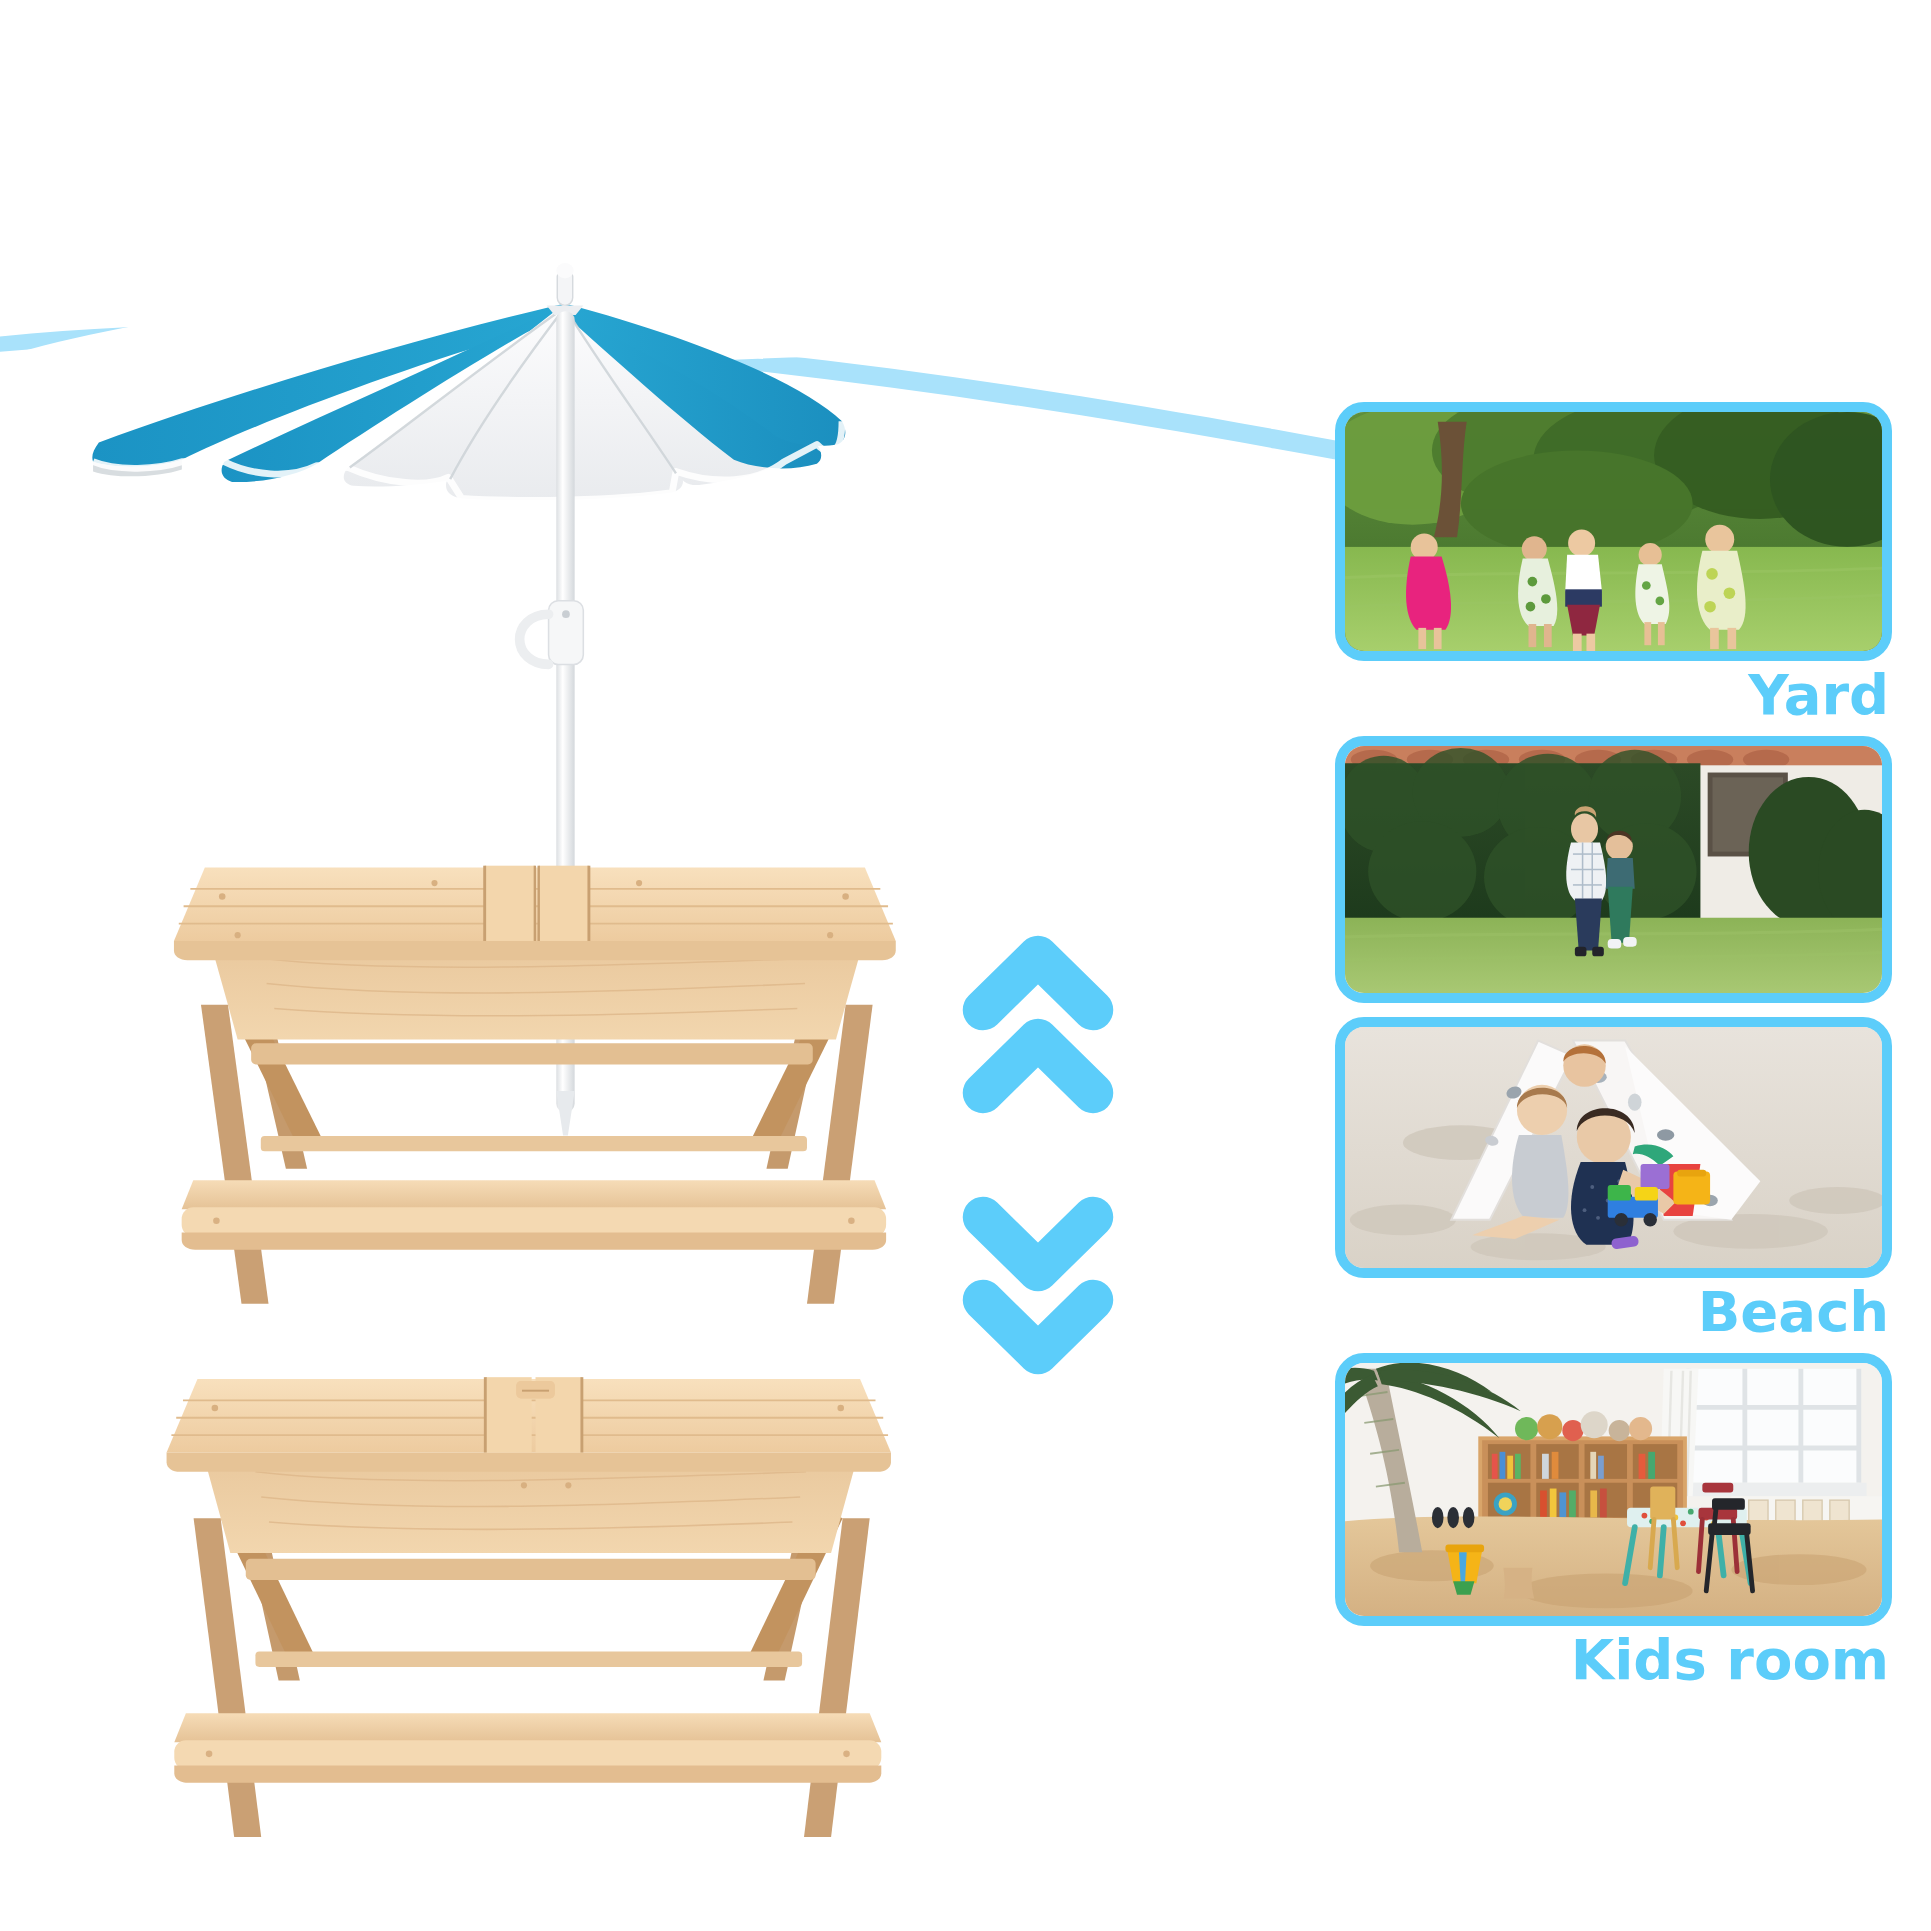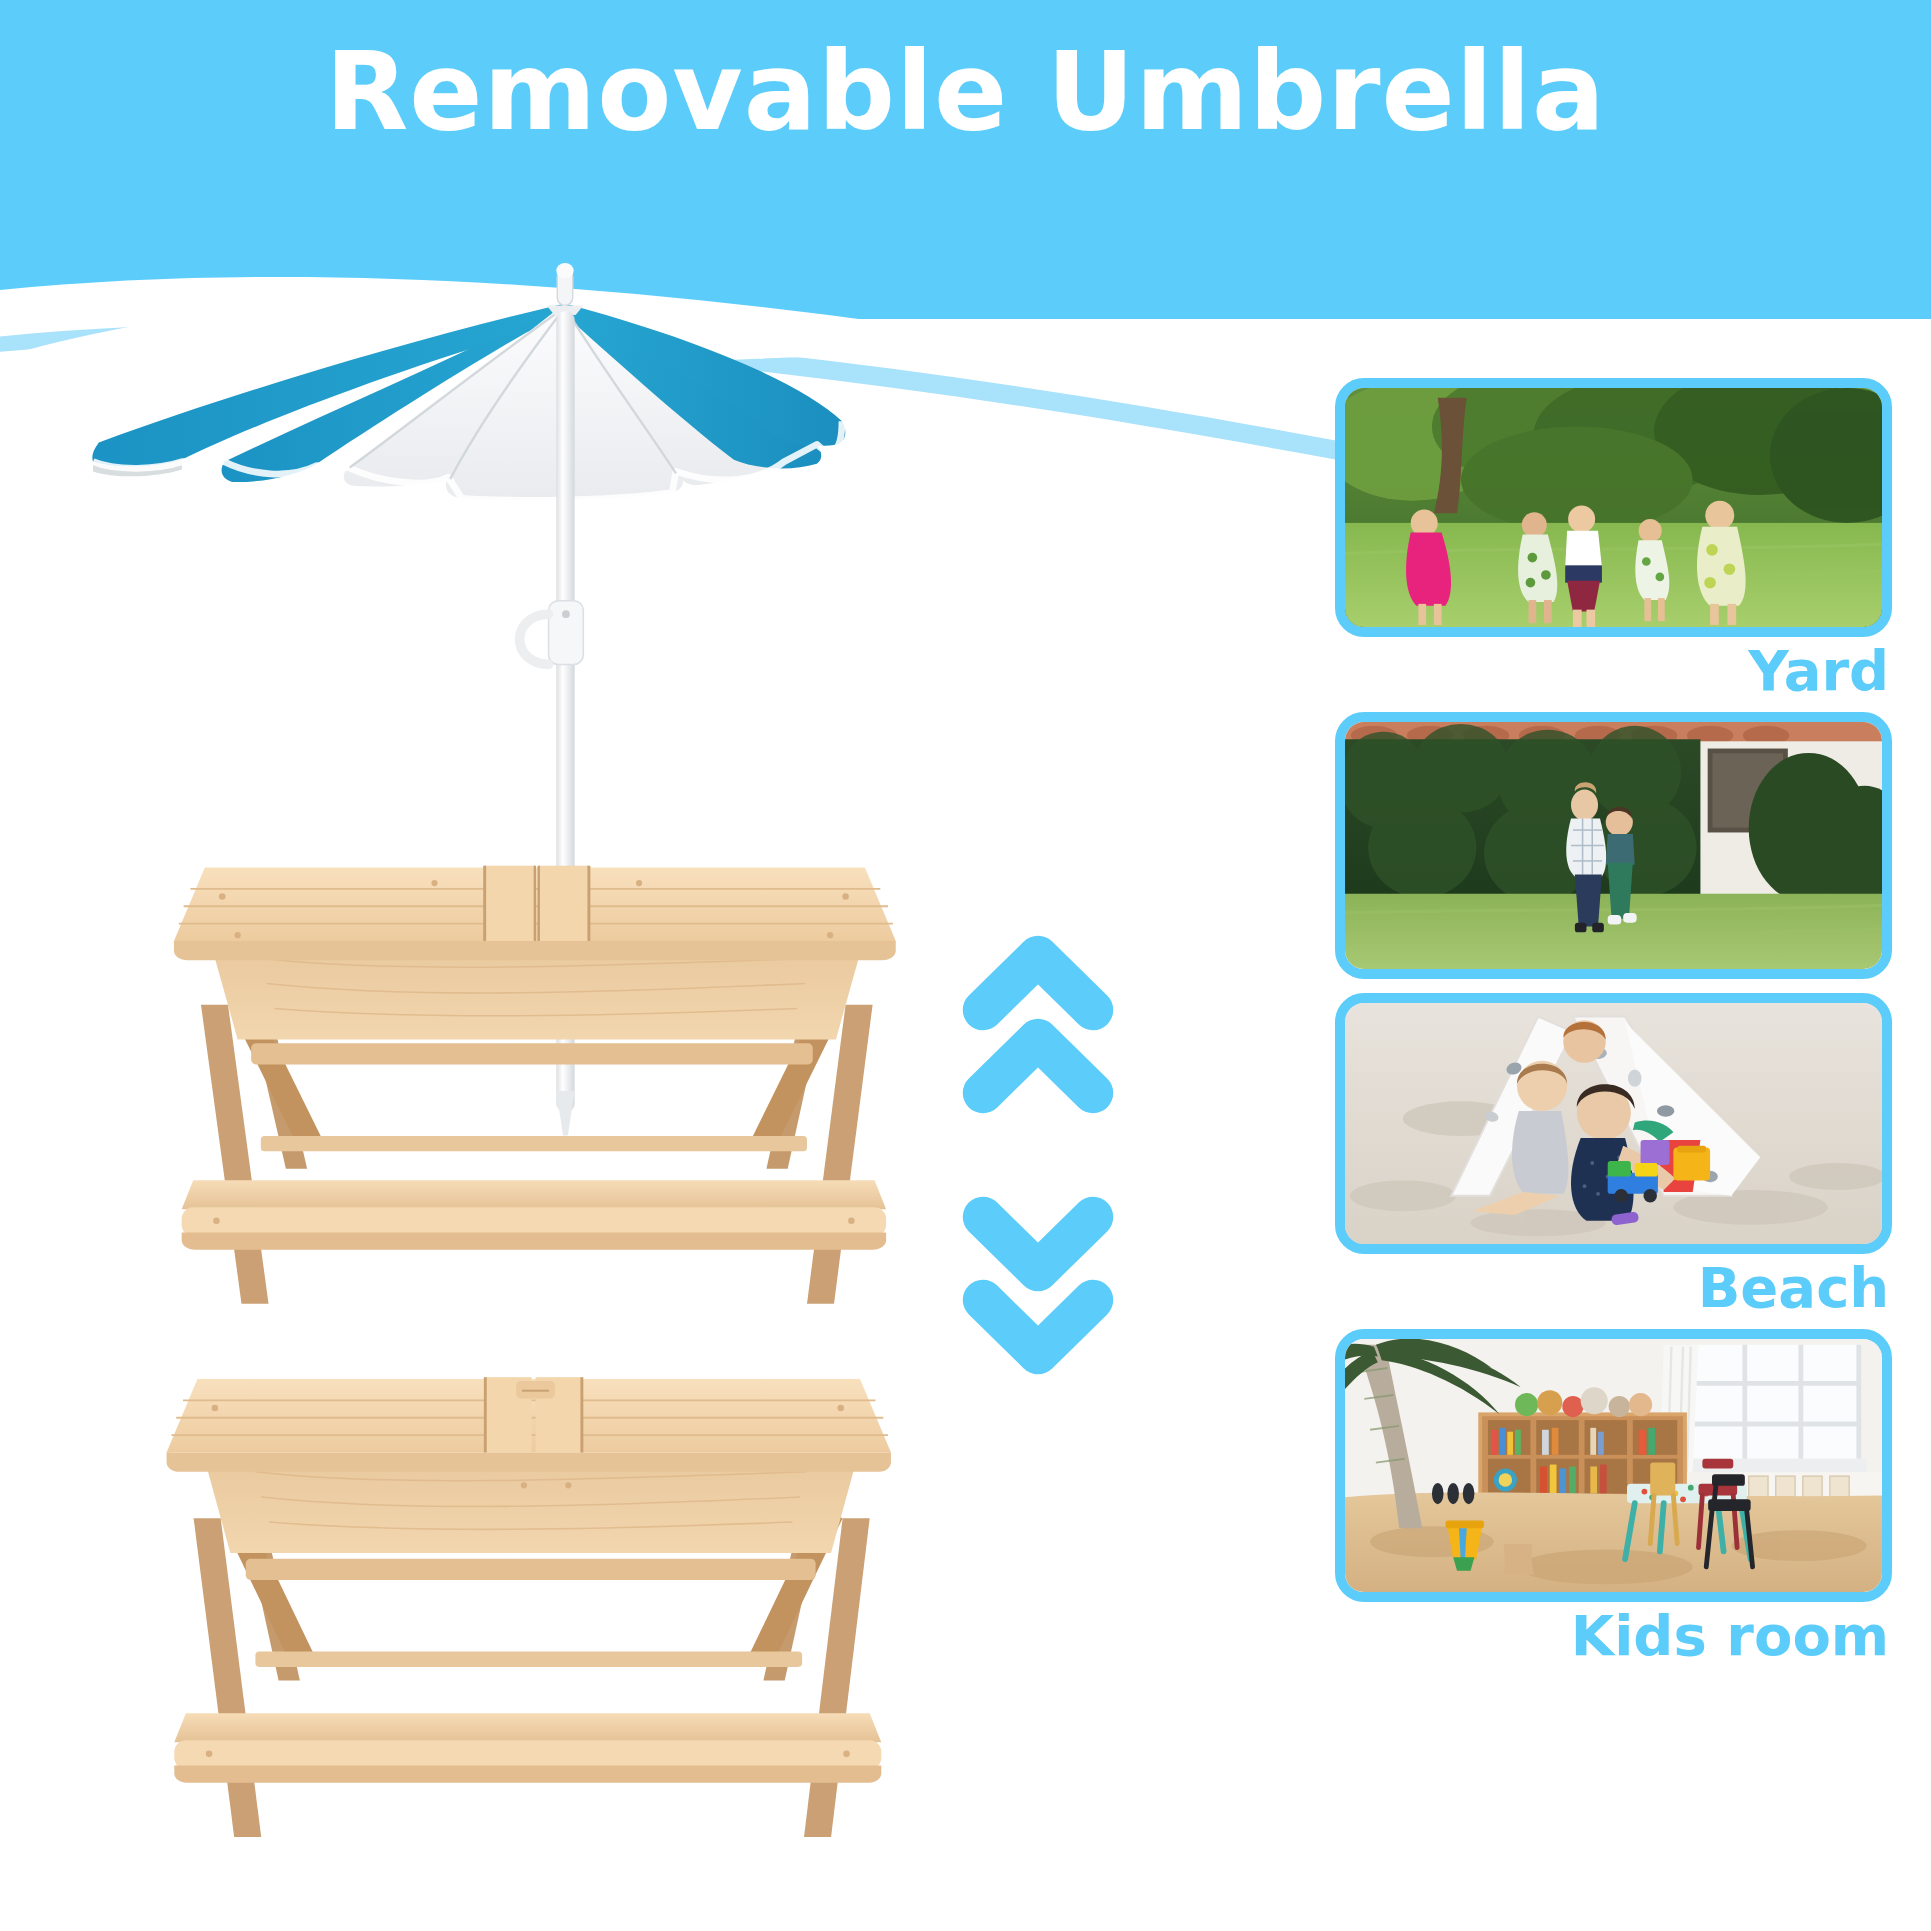--- a/index.html
+++ b/index.html
@@ -34,21 +34,21 @@
   .table-svg{position:absolute;}
   #table-top{left:145px;top:850px;}
   #table-bottom{left:126px;top:1352px;}
 
   
   .chev-group{position:absolute;left:956px;}
   #chev-up{top:927px;}
   #chev-down{top:1188px;}
 
   
-  .cards{position:absolute;left:1335px;top:378px;width:560px;}
+  .cards{position:absolute;left:1335px;top:402px;width:560px;}
   .card{position:relative;margin-bottom:13.5px;}
   .card-frame{
     border:10.6px solid #5ccdfa;
     border-radius:29px;
     overflow:hidden;
     width:537px;height:239px;
     background:#dfe9ee;
     position:relative;
   }
   .card-frame svg{display:block;width:100%;height:100%;}
@@ -65,23 +65,20 @@
   }
   .card.lawn .card-frame{height:247px;}
   .card.beach .card-frame{height:241px;}
   .card.kids .card-frame{height:253px;}
 </style>
 </head>
 <body>
 
 <div id="page">
 
-  <div class="header-band">
-    <div class="title">Removable Umbrella</div>
-  </div>
 
   <svg class="swoosh" viewBox="0 0 2000 360" preserveAspectRatio="none">
 
     <path d="M0,360 L0,150 C420,108 900,170 1320,250 C1600,305 1830,350 2000,362 L2000,360 Z" fill="#ffffff"></path>
 
     <path d="M0,196 C420,156 900,216 1320,292 C1610,345 1830,385 2000,398
              L2000,360 C1830,352 1600,307 1320,252 C900,172 420,110 0,152 Z" fill="#ffffff"></path>
     <path d="M0,214 C420,176 900,238 1320,314 C1610,367 1830,404 2000,416
              L2000,400 C1830,388 1610,347 1320,294 C900,218 420,158 0,198 Z" fill="#a9e2fb"></path>
 

